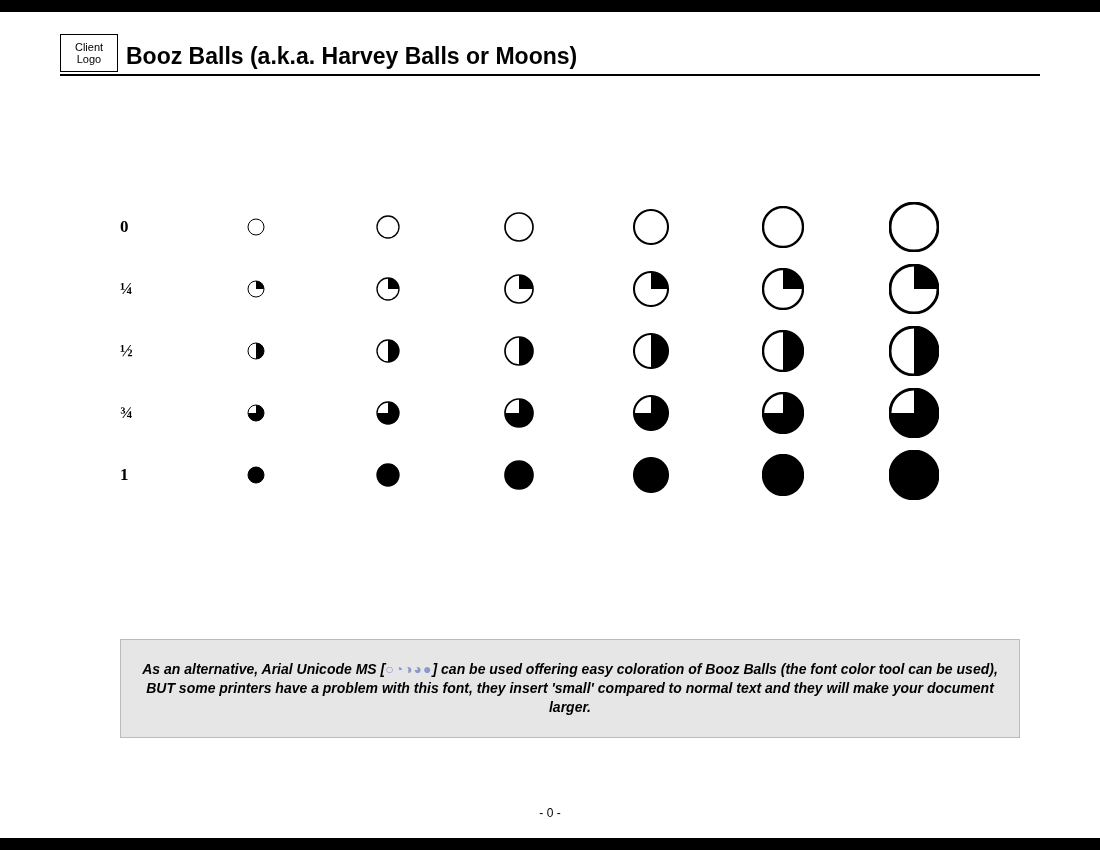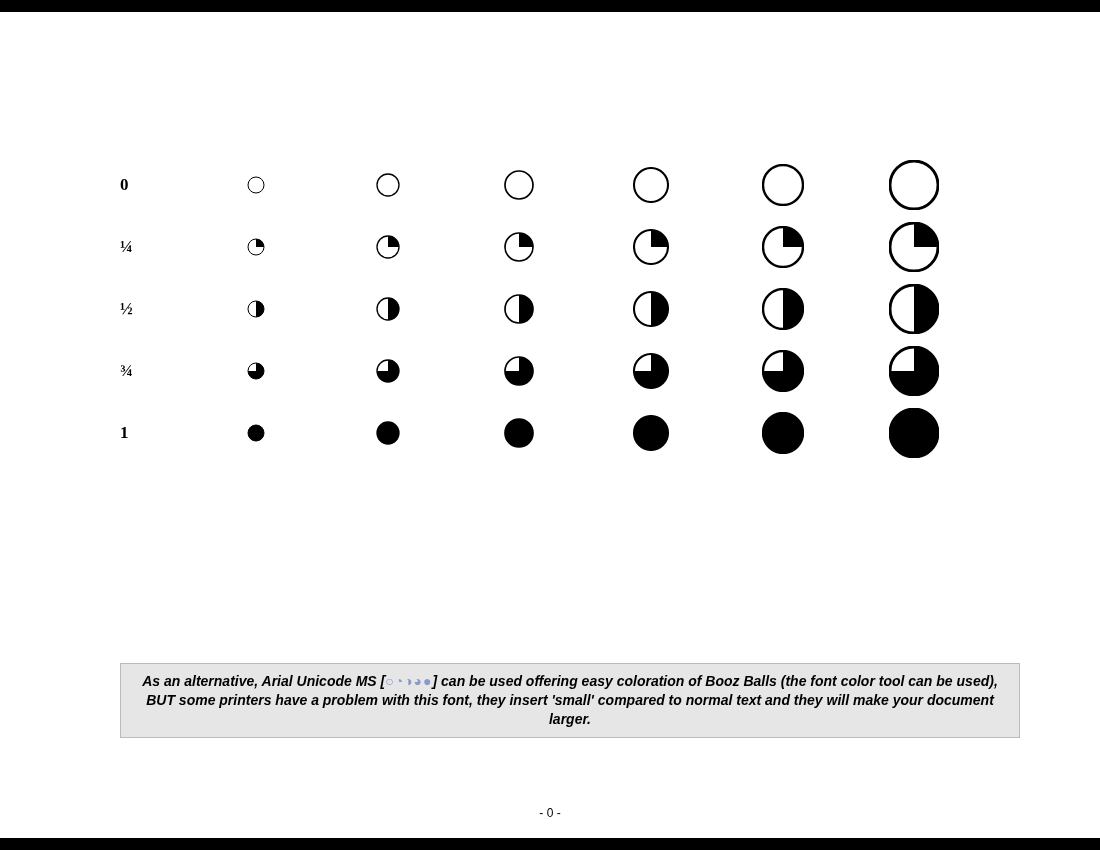--- a/index.html
+++ b/index.html
@@ -4,28 +4,32 @@
 <style>
 body{margin:0;padding:0;background:#000;font-family:Verdana,Arial,sans-serif;width:1100px;height:850px;box-sizing:border-box}
 .page{background:#fff;width:1100px;height:826px;margin-top:12px;box-sizing:border-box;position:relative;padding:22px 60px 0 60px}
 .hdr{display:flex;align-items:flex-end;border-bottom:2px solid #000;padding-bottom:2px}
 .logo{border:1px solid #000;font-size:11px;text-align:center;line-height:1.1;padding:6px 6px;margin-right:8px;width:44px}
 .title{font-size:23px;font-weight:700;margin-bottom:2px}
 .grid{margin:120px 60px 0 60px}
 .row{display:flex;align-items:center;height:62px}
 .lab{width:70px;font-family:'Times New Roman',serif;font-size:17px;font-weight:700}
 .cell{flex:1;display:flex;justify-content:center;align-items:center}
-.note{position:absolute;left:120px;right:80px;bottom:100px;background:#e6e6e6;border:1px solid #bbb;font-size:14px;font-style:italic;font-weight:700;text-align:center;padding:8px 12px;line-height:1.35}
+.note{position:absolute;left:120px;right:80px;bottom:100px;background:#e6e6e6;border:1px solid #bbb;font-size:14px;font-style:italic;font-weight:700;text-align:center;padding:20px 12px;line-height:1.35}
 .gly{font-style:normal;font-weight:400;color:#8899cc;letter-spacing:1px}
 .pg{position:absolute;bottom:18px;left:0;right:0;text-align:center;font-size:12px}
 </style>
 </head>
 <body>
 
 <div class="page">
+  <div class="hdr">
+    <div class="logo">Client Logo</div>
+    <div class="title">Booz Balls (a.k.a. Harvey Balls or Moons)</div>
+  </div>
 
   <div class="grid" id="grid">
       <div class="row">
         <div class="lab">0</div>
         <div class="cell">
           <svg width="18" height="18">
             <circle cx="9" cy="9" r="8" fill="none" stroke="#000" stroke-width="1"></circle>
           </svg>
         </div>
         <div class="cell">

